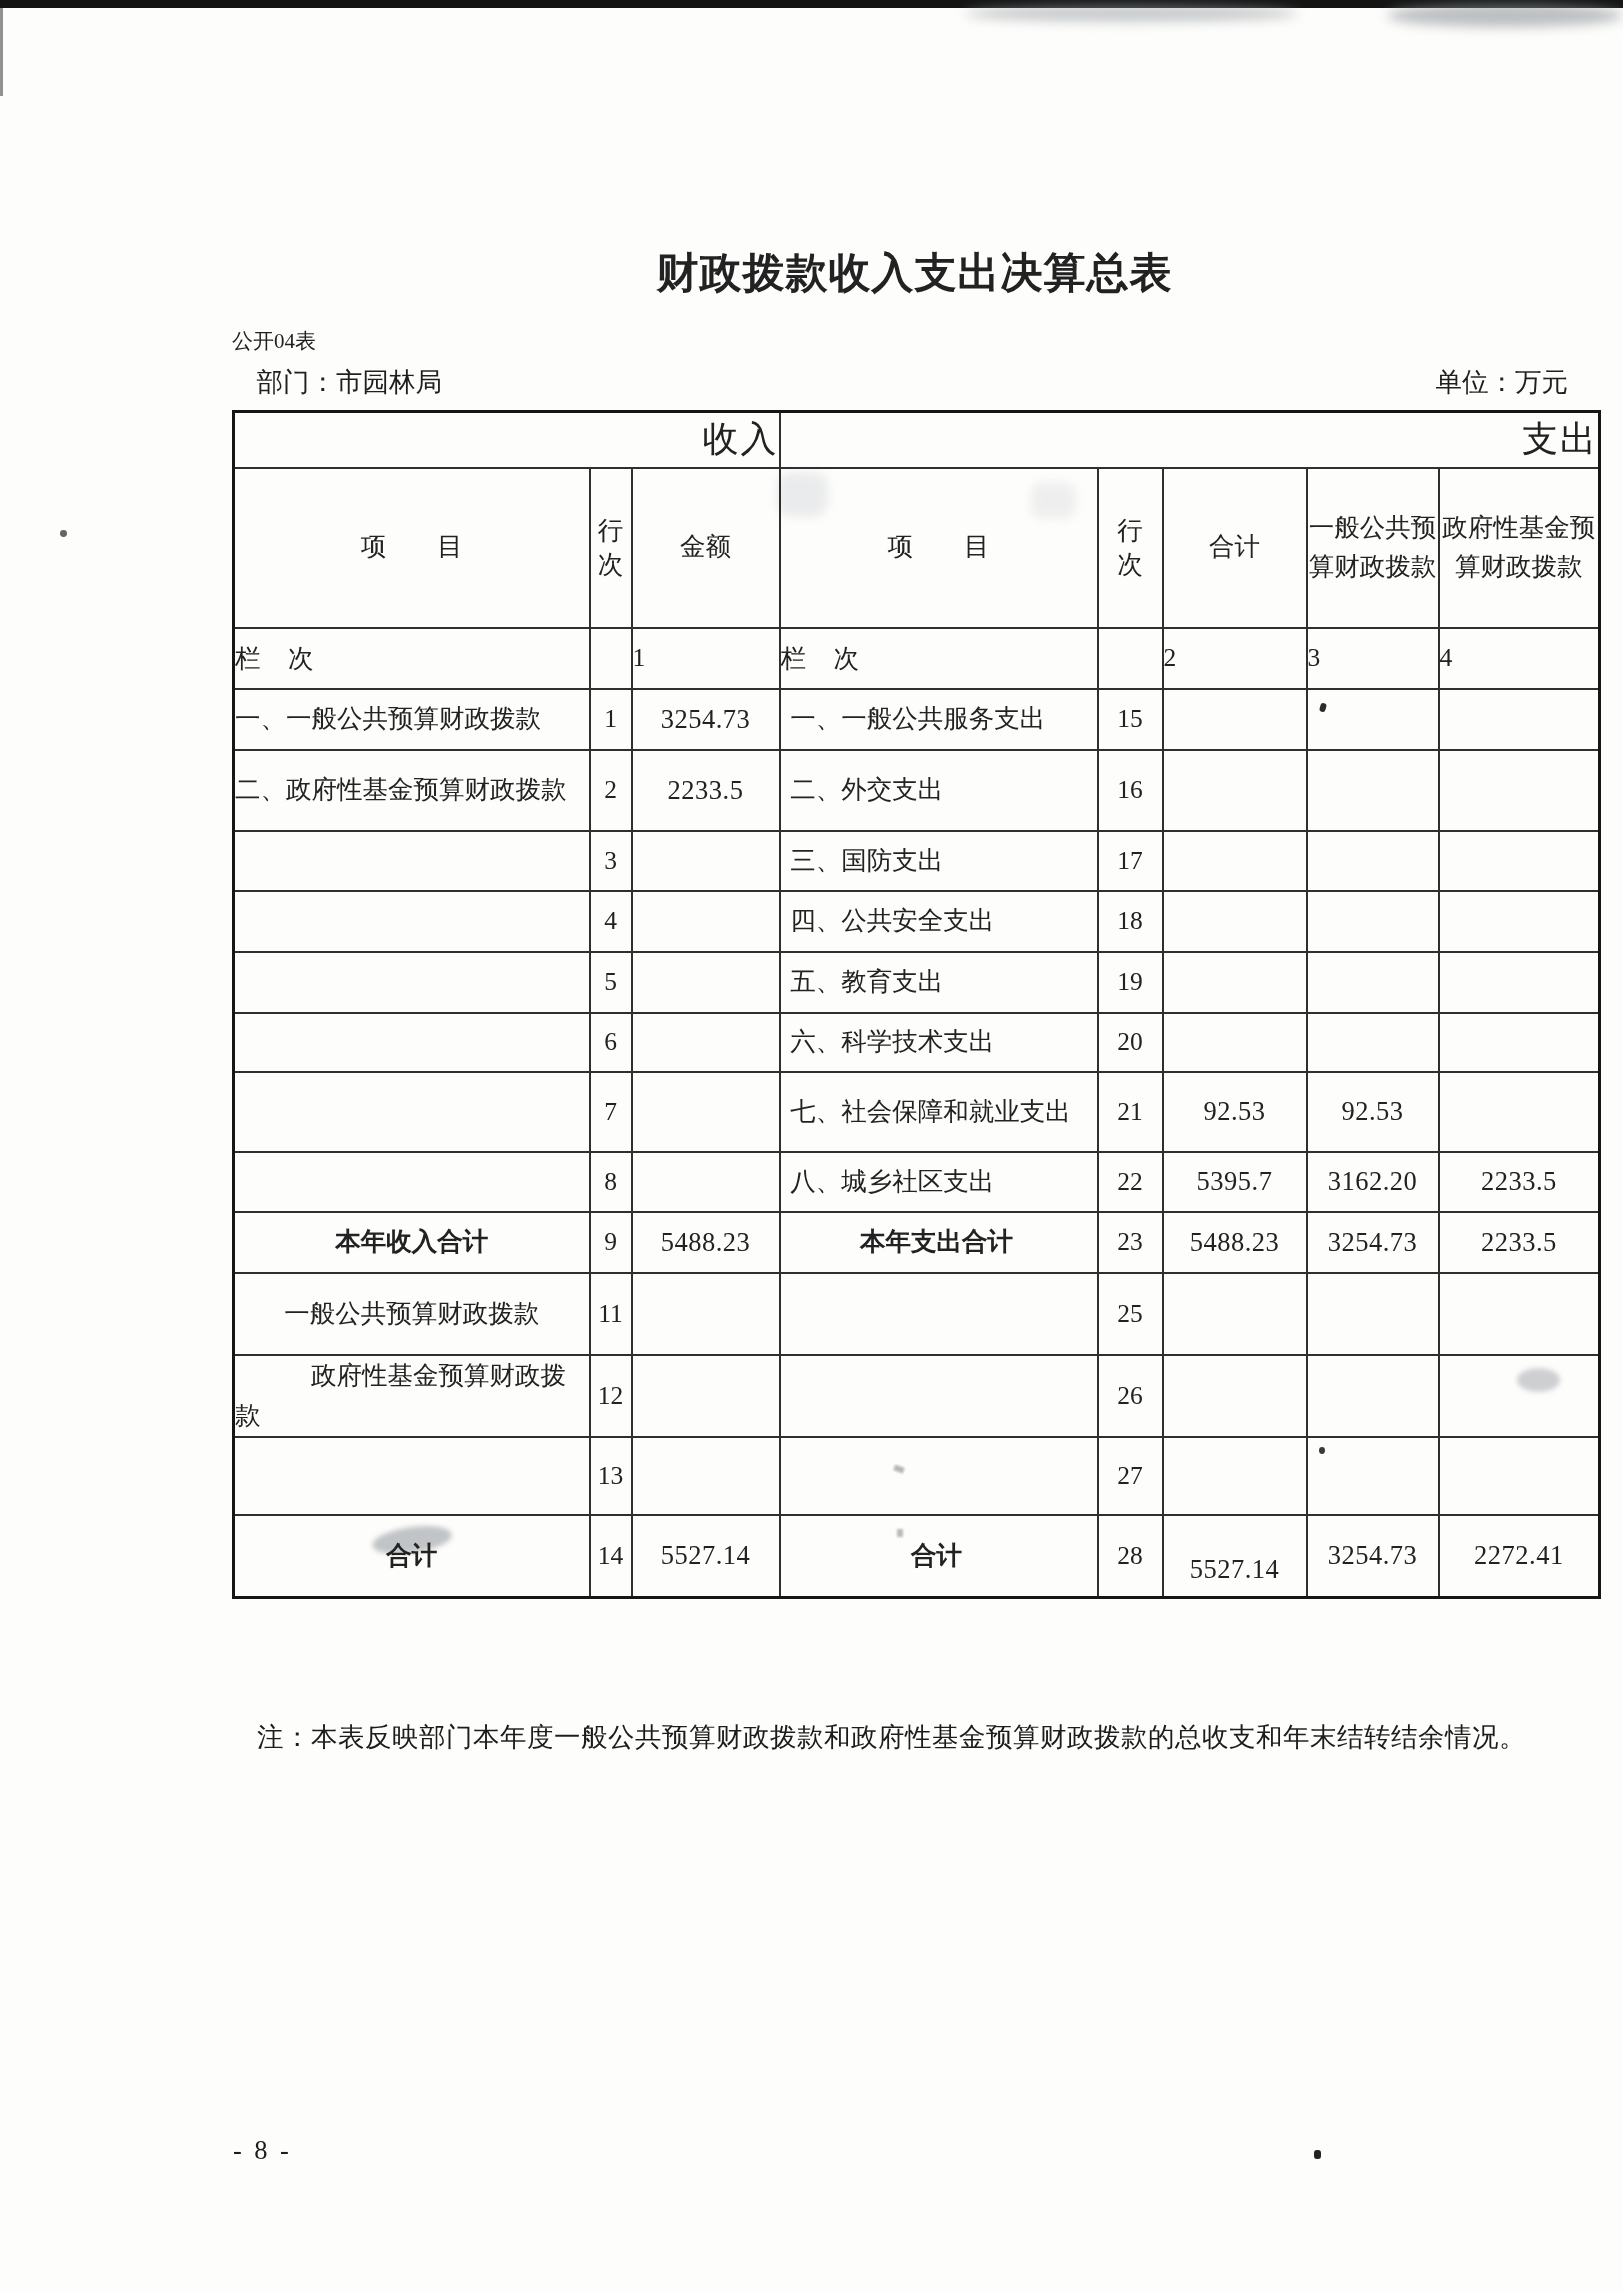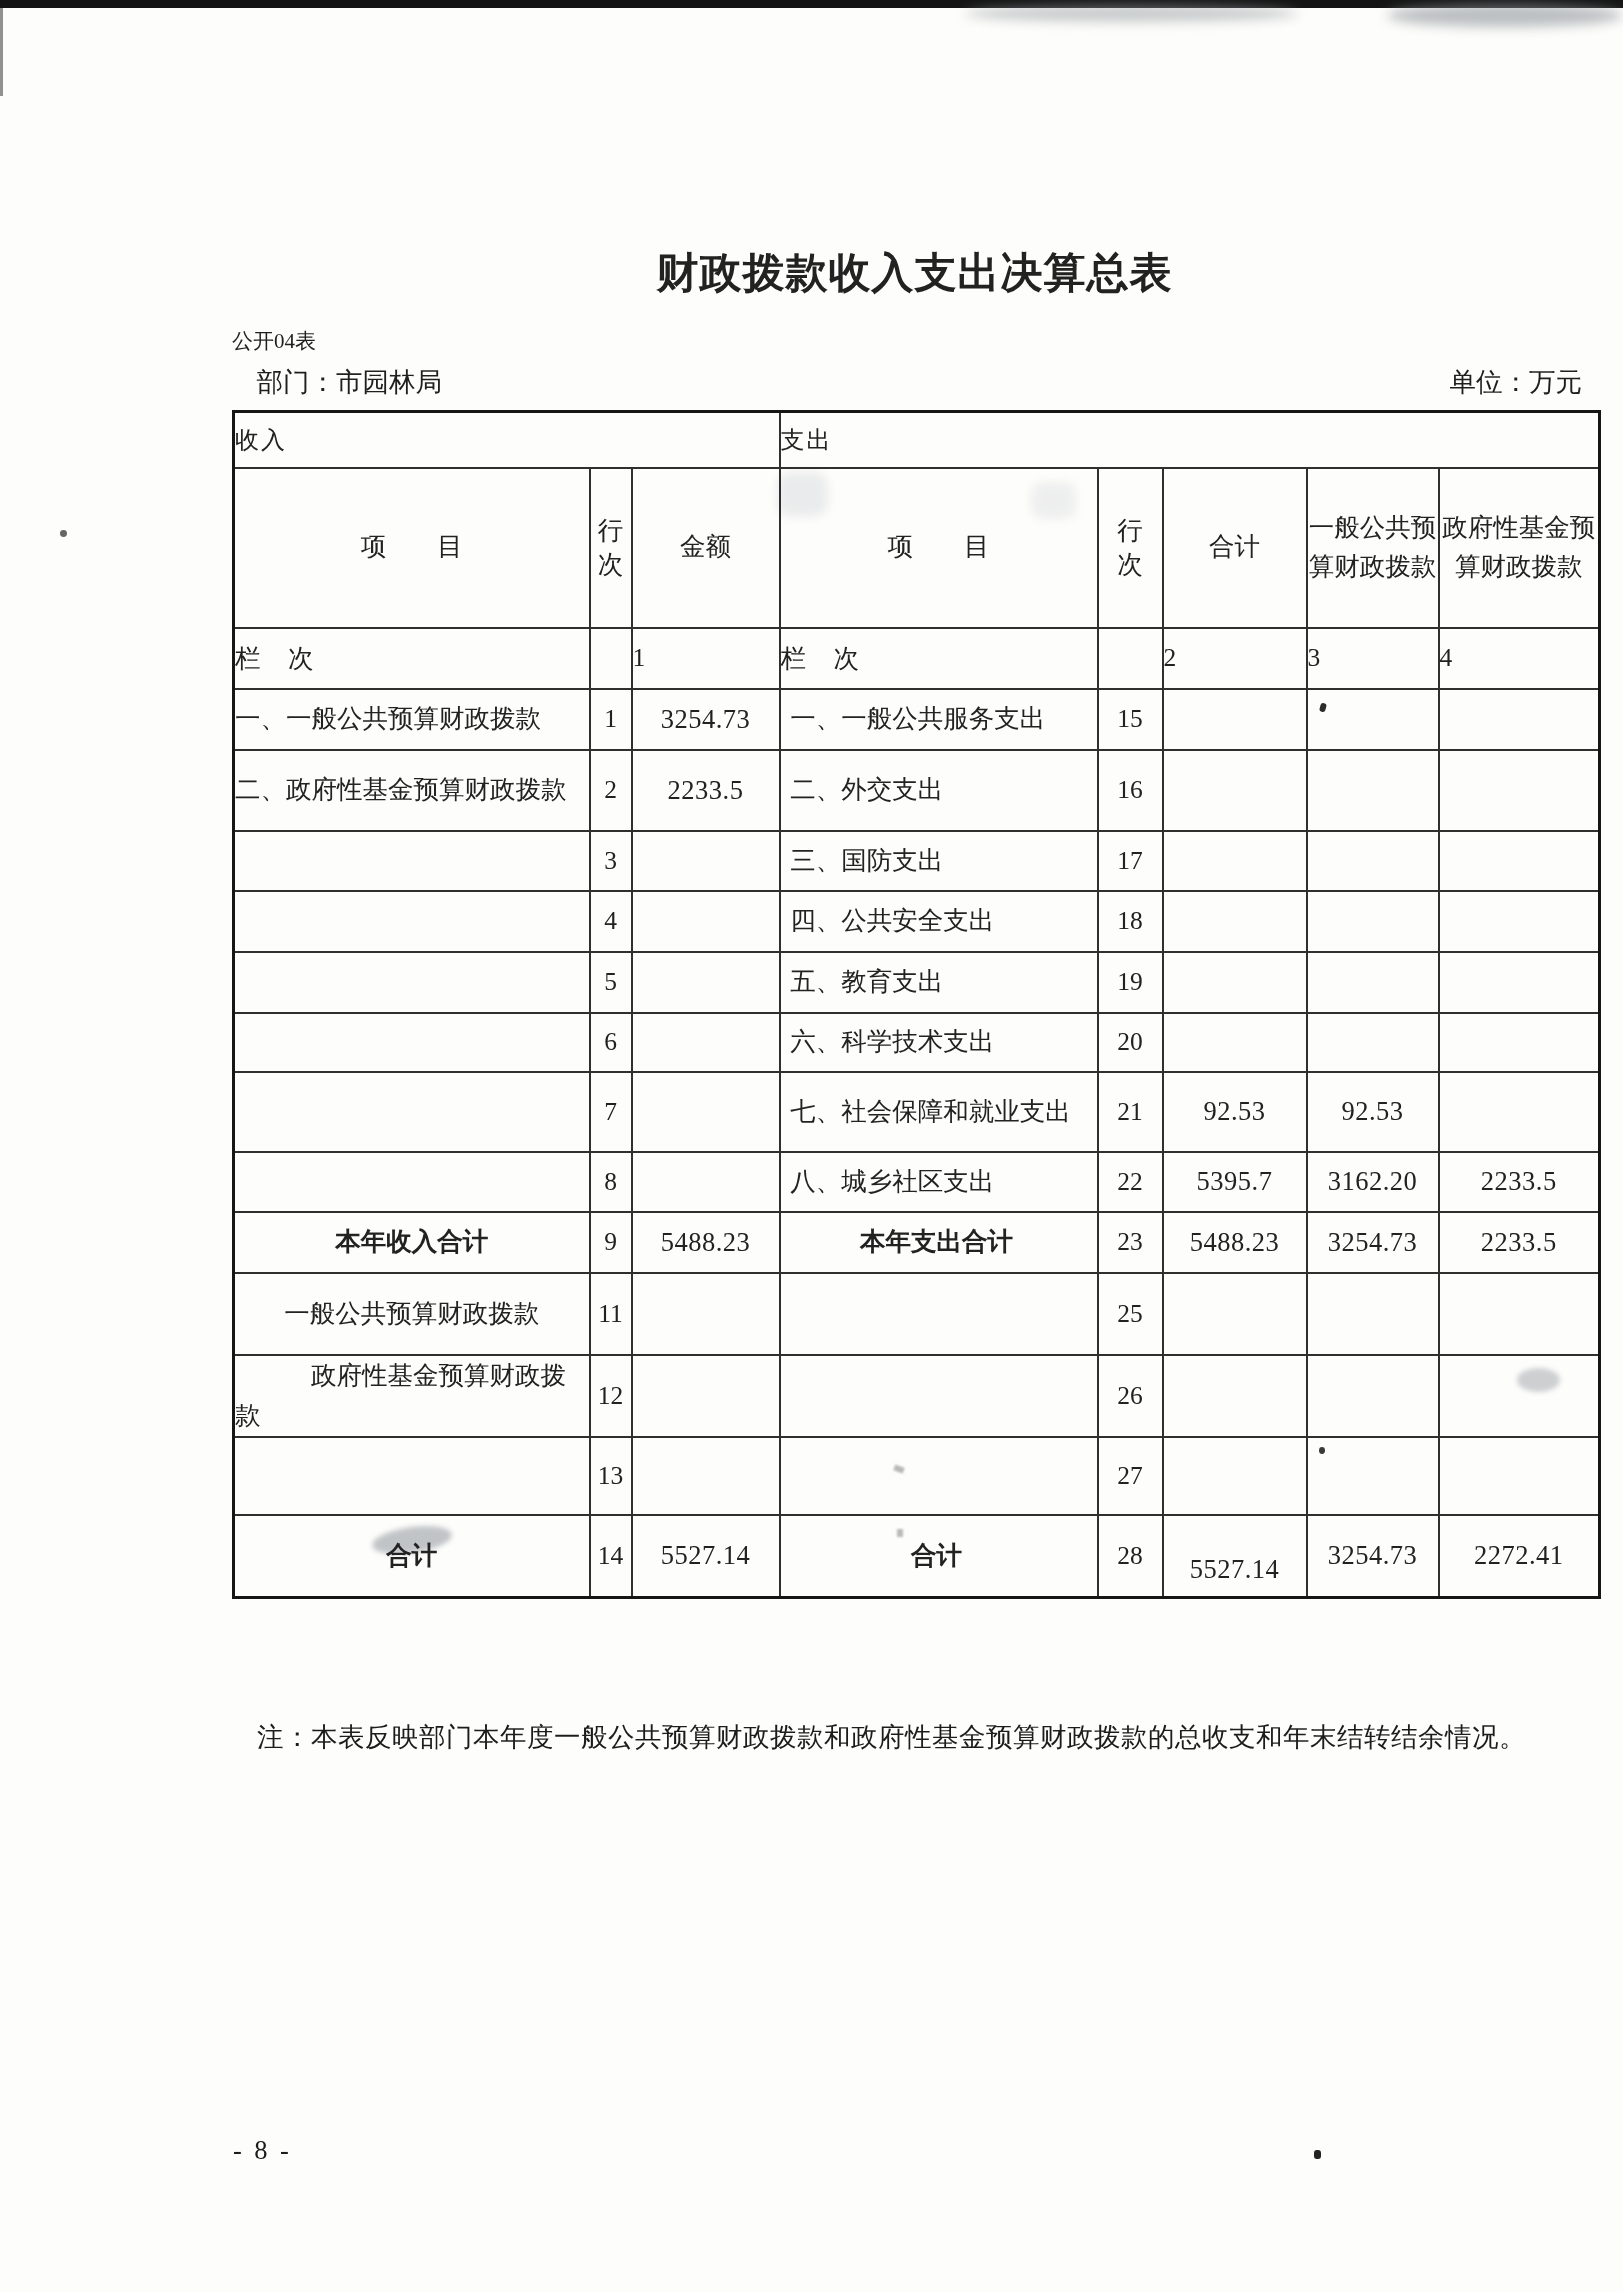--- a/index.html
+++ b/index.html
@@ -36,36 +36,36 @@
     position:absolute;left:232px;top:327px;width:1365px;
     padding-right:0;box-sizing:border-box;
     font-size:21px;color:#1f1f1f;
   }
   .meta-right .inner{padding-right:29px;display:inline-block;}
   .meta-line{
     position:absolute;left:232px;top:364px;width:1365px;box-sizing:border-box;
     font-size:26.5px;color:#1f1f1f;
   }
   .dept{position:absolute;left:24.5px;top:0;}
-  .unit{position:absolute;right:15px;top:0;}
+  .unit{position:absolute;right:29px;top:0;}
 
   
   table.fin{
     position:absolute;left:232px;top:410px;width:1365px;
     border-collapse:collapse;table-layout:fixed;
     font-size:25.5px;color:#222;
   }
   table.fin td{
     border:2px solid #2f2f2f;
     vertical-align:middle;
     padding:0;
     overflow:hidden;
   }
   table.fin{border:3.9px solid #161616;}
-  td.sec{ text-align:left;font-size:24px;letter-spacing:2px; }
+  td.sec{ text-align:right;font-size:36px;letter-spacing:2px; }
   td.hdr{ text-align:center;line-height:1.5;padding:0 17.6px; }
   td.c-row{ text-align:center;line-height:1.3;padding:0 8.8px;word-break:break-all; }
   td.c-row.wide{ padding:0 17.6px; }
   td.c-idx{ text-align:left;letter-spacing:1px; }
   td.c-item{ text-align:left;line-height:1.55;padding:2px 15.7px 2px 9.8px; }
   td.c-item.ex{ padding:2px 13.7px 2px 9.8px;margin-top:36px; }
   td.c-item.center{ text-align:center; }
   td.c-item.indent{ text-indent:76px; }
   td.c-item.bold{ font-weight:600; }
   td.c-val{ text-align:center;font-size:26.5px;letter-spacing:0.5px; }

